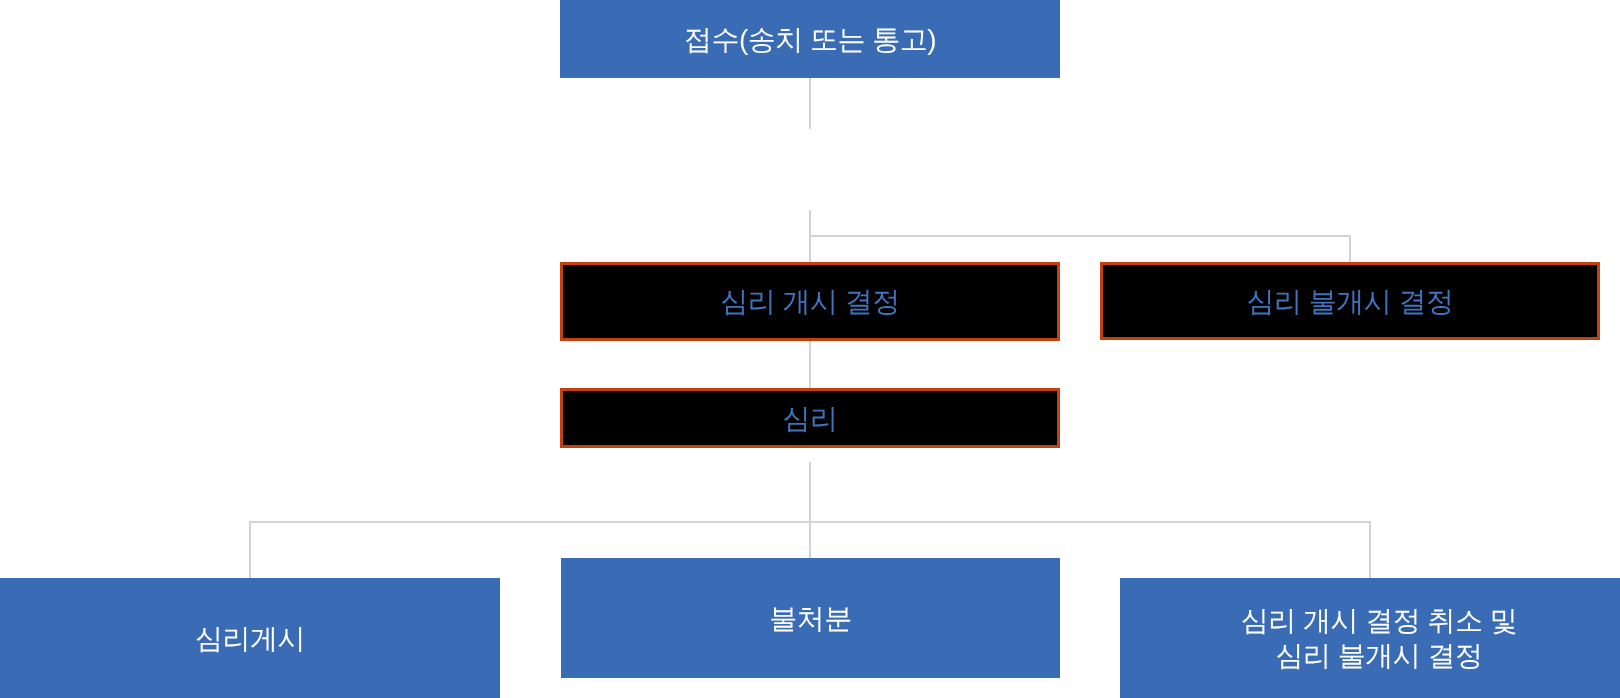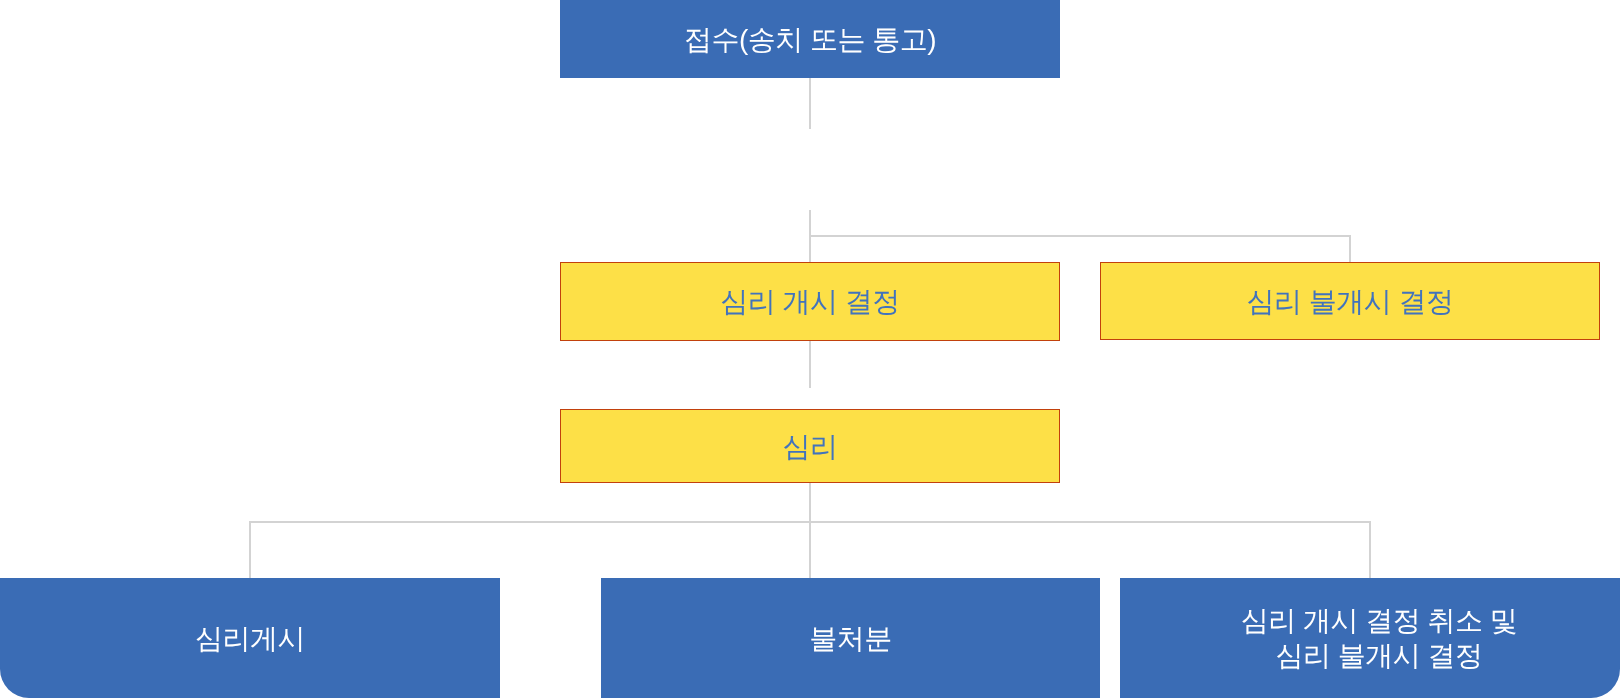--- a/index.html
+++ b/index.html
@@ -7,57 +7,56 @@
     padding: 0;
     background: #ffffff;
     font-family: "Liberation Sans", "DejaVu Sans", sans-serif;
   }
   .canvas {
     position: relative;
     width: 1620px;
     height: 698px;
     background: #ffffff;
     overflow: hidden;
-    border-radius: 29px;
   }
   .node {
     position: absolute;
     display: flex;
     align-items: center;
     justify-content: center;
     text-align: center;
     box-sizing: border-box;
     font-size: 28px;
     font-weight: 500;
     letter-spacing: -0.5px;
     line-height: 1.25;
     white-space: pre-line;
   }
   .node.filled {
     background: #3a6cb5;
     color: #ffffff;
     border: none;
   }
   .node.outlined {
-    background: #fde047;
+    background: #000000;
     color: #4173bd;
-    border: 1px solid #c2410c;
+    border: 3px solid #c2410c;
   }
   .conn {
     position: absolute;
     background: #d3d3d3;
   }
   
   #n-reception        { left: 560px;  top: 0;     width: 500px; height: 78px; }
   #n-investigation    { left: 560px;  top: 129px; width: 500px; height: 81px; }
   #n-hearing-open     { left: 560px;  top: 262px; width: 500px; height: 79px; }
   #n-hearing-not-open { left: 1100px; top: 262px; width: 500px; height: 78px; }
-  #n-hearing          { left: 560px;  top: 388px; width: 500px; height: 74px; margin-top: 21px; }
+  #n-hearing          { left: 560px;  top: 388px; width: 500px; height: 60px; }
   #n-protective       { left: 0;      top: 578px; width: 500px; height: 120px; }
-  #n-no-disposition   { left: 561px;  top: 578px; width: 499px; height: 120px; margin-left: 40px; }
+  #n-no-disposition   { left: 561px;  top: 558px; width: 499px; height: 120px; }
   #n-cancel           { left: 1120px; top: 578px; width: 500px; height: 120px; padding-left: 18px; }
   
   #c1  { left: 809px;  top: 78px;  width: 2px;    height: 51px; }
   #c2  { left: 809px;  top: 210px; width: 2px;    height: 52px; }
   #c3  { left: 809px;  top: 235px; width: 542px;  height: 2px;  }
   #c4  { left: 1349px; top: 235px; width: 2px;    height: 27px; }
   #c5  { left: 809px;  top: 341px; width: 2px;    height: 47px; }
   #c6  { left: 809px;  top: 462px; width: 2px;    height: 60px; }
   #c7  { left: 249px;  top: 521px; width: 1122px; height: 2px;  }
   #c8  { left: 249px;  top: 521px; width: 2px;    height: 57px; }

